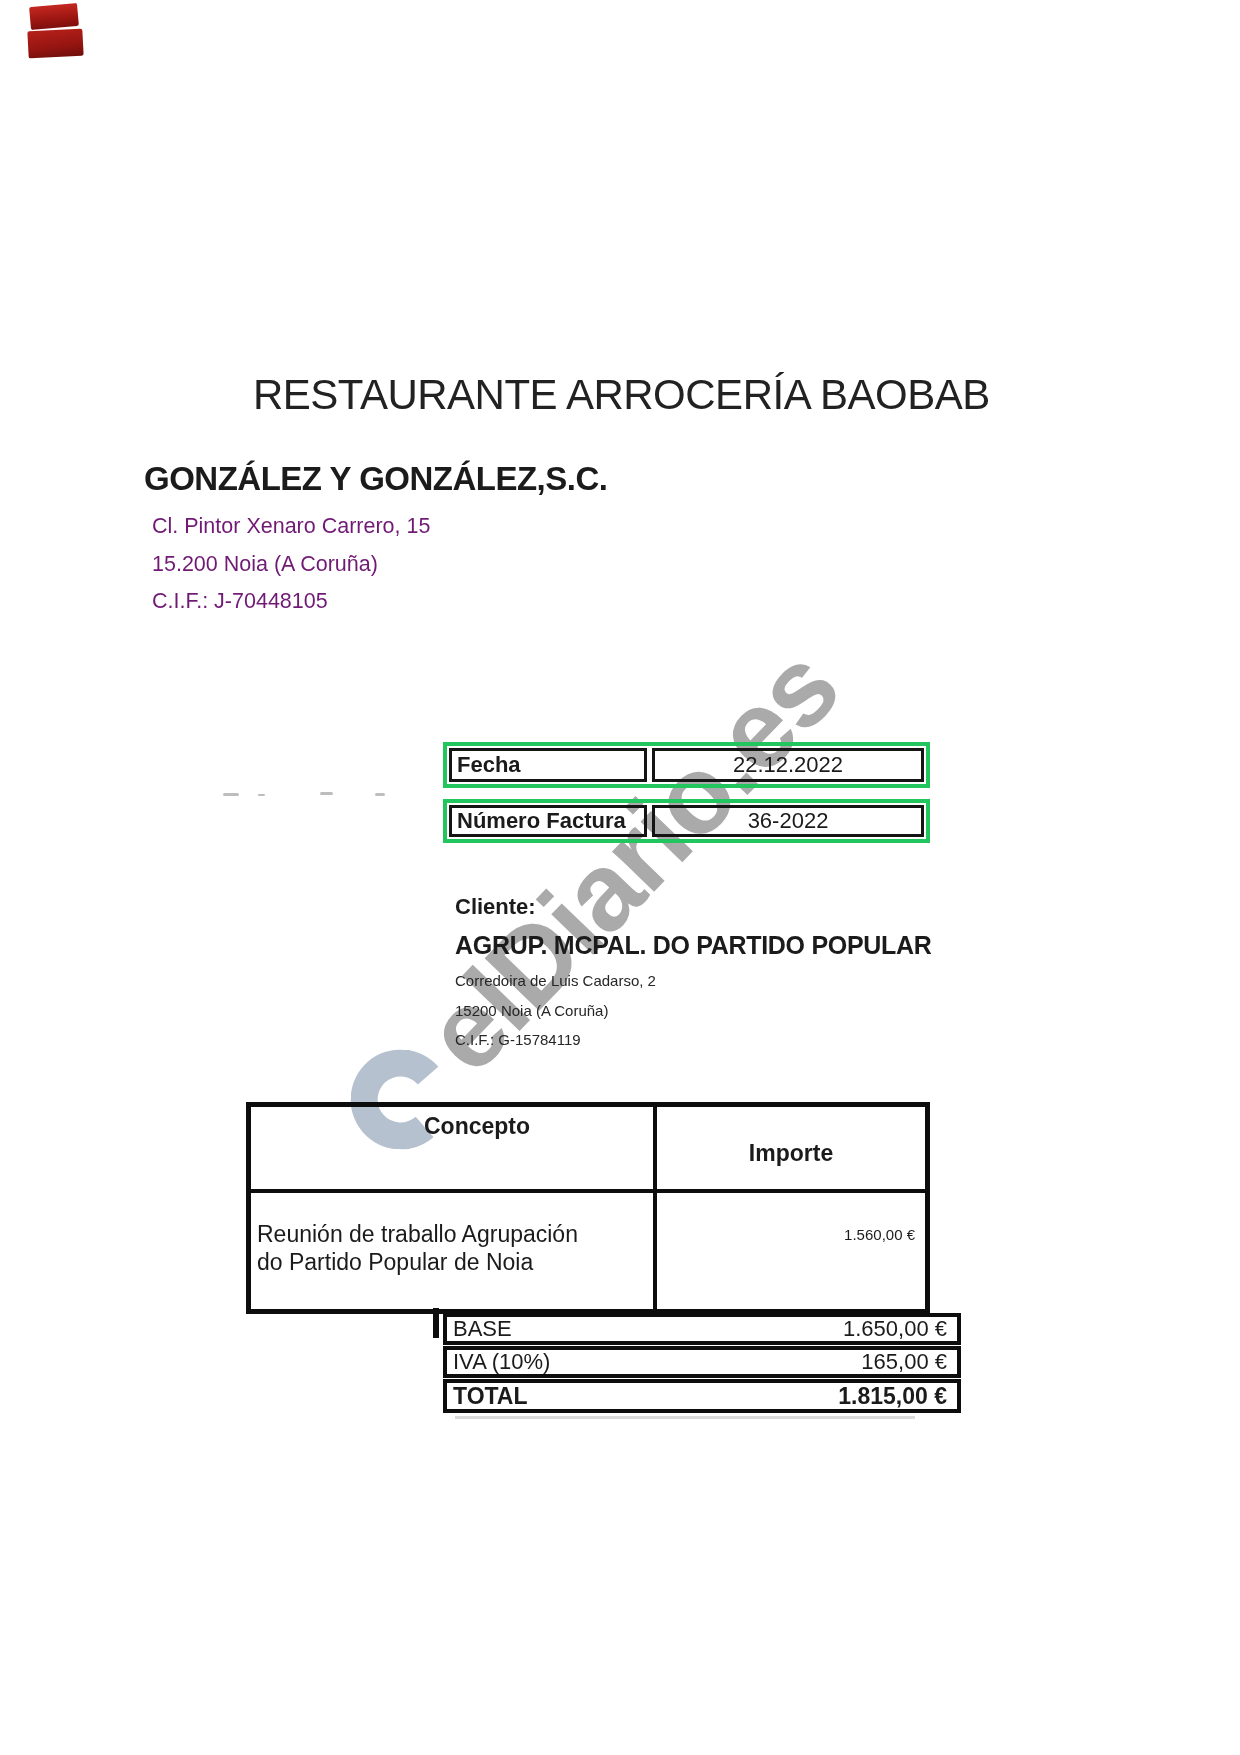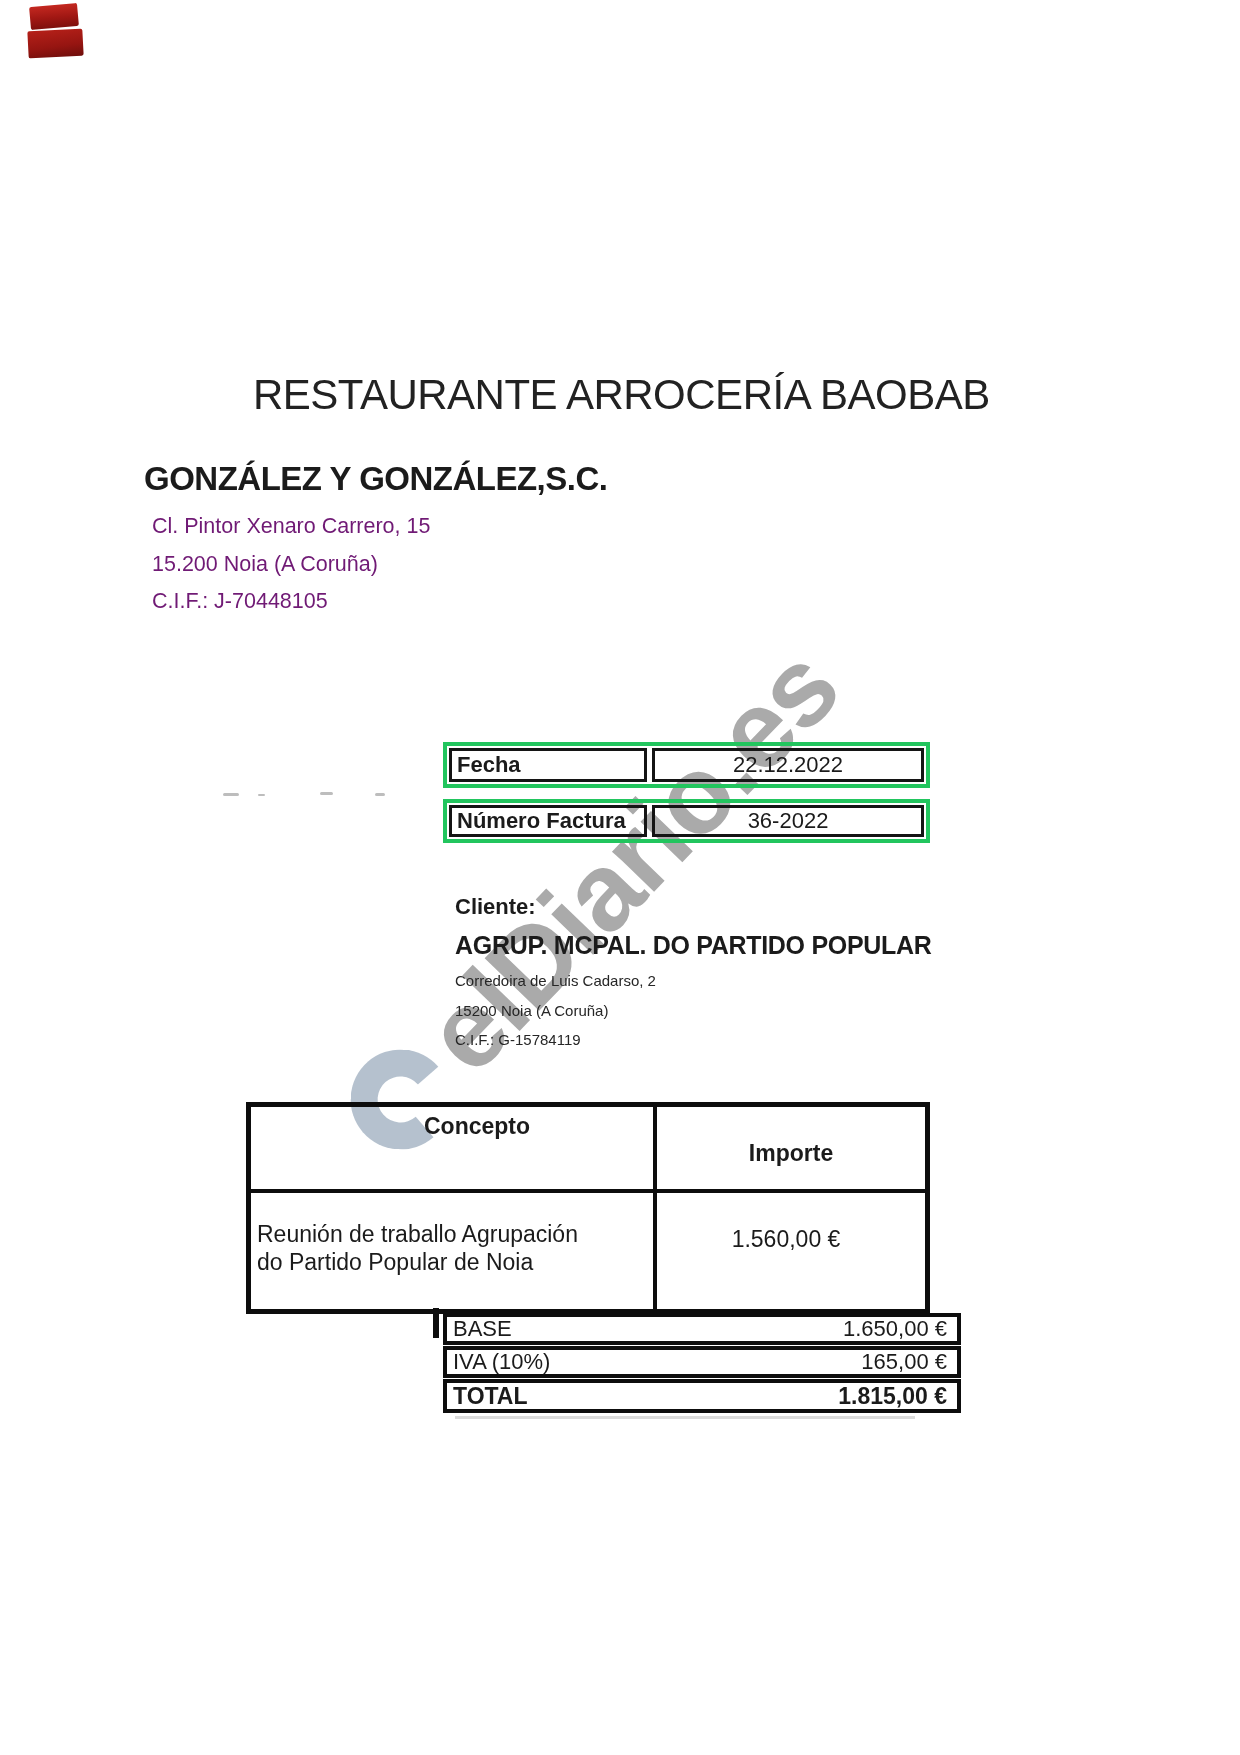--- a/index.html
+++ b/index.html
@@ -70,21 +70,21 @@
     border:5px solid #0d0d0d;
     display:grid; grid-template-columns:406px 1fr; grid-template-rows:86px 1fr;
     background:transparent;
   }
   .items-table .c { background:transparent; }
   .items-table .br { border-right:4px solid #0d0d0d; }
   .items-table .bb { border-bottom:4px solid #0d0d0d; }
   .th-concept { padding:6px 0 0 50px; font-size:23px; font-weight:600;text-align:center; }
   .th-amount { padding-top:33px; text-align:center; font-size:23px; font-weight:600; }
   .td-concept { padding:28px 0 0 6px; font-size:23px; line-height:27.5px; font-weight:500; }
-  .td-amount { padding:33px 10px 0 0; text-align:center; font-size:23px; font-weight:500; }
+  .td-amount { padding:33px 10px 0 0; text-align:right; font-size:15px; font-weight:500; }
 
   
   .total-row {
     left:443px; width:518px; height:32px;
     border:4px solid #0d0d0d; background:transparent;
     display:flex; align-items:center; justify-content:space-between;
     padding:0 10px 0 6px; font-size:22px; font-weight:500;
   }
   .total-base { top:1313px; }
   .total-iva  { top:1346px; }

